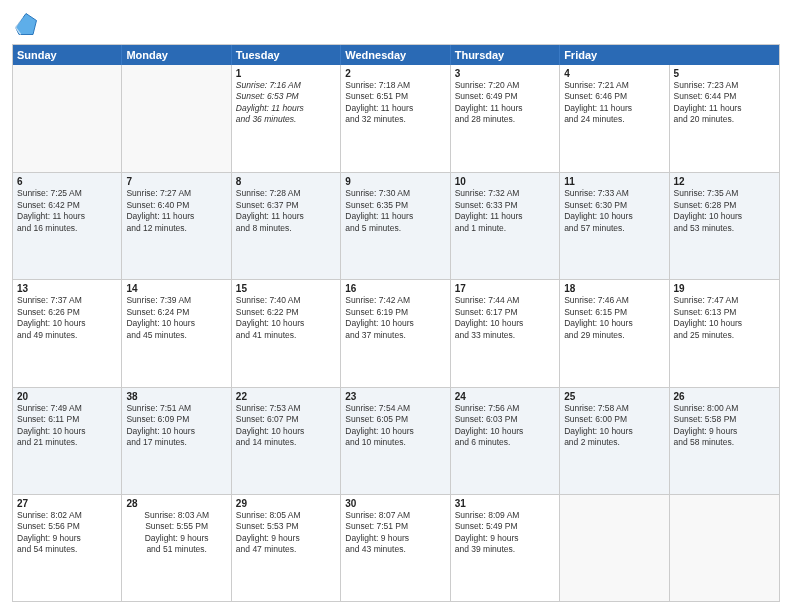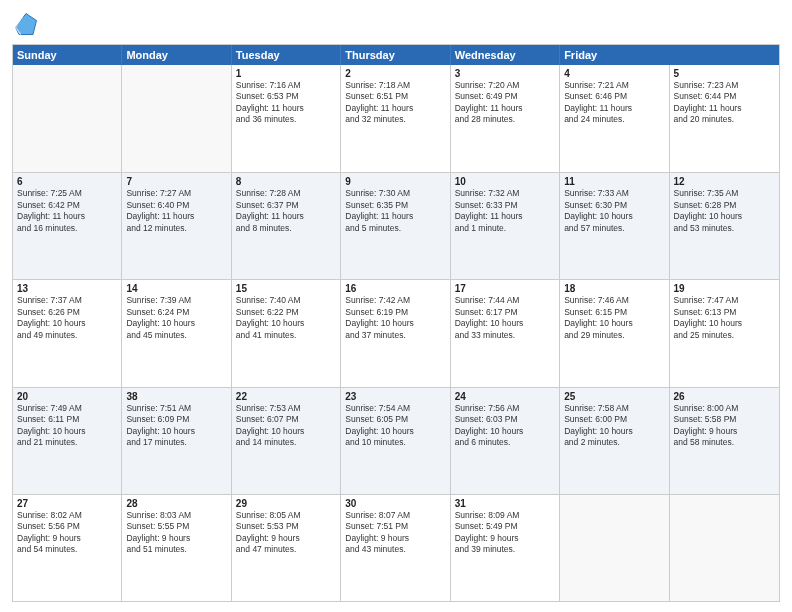--- a/index.html
+++ b/index.html
@@ -135,31 +135,31 @@
       <div class="month-title"></div>
       <div class="subtitle"></div>
     </div>
   </div>
 
   <div class="calendar">
     <div class="cal-header">
     <div class="cal-header-cell">Sunday</div>
         <div class="cal-header-cell">Monday</div>
         <div class="cal-header-cell">Tuesday</div>
+        <div class="cal-header-cell">Wednesday</div>
         <div class="cal-header-cell">Thursday</div>
-        <div class="cal-header-cell">Wednesday</div>
         <div class="cal-header-cell">Friday</div>
       </div>
     <div class="cal-body">
     <div class="cal-week">
           <div class="cal-cell empty"></div>
           <div class="cal-cell empty"></div>
           <div class="cal-cell">
             <span class="day-num">1</span>
-            <div class="cell-text" style="white-space: pre-line;">Sunrise: 7:16 AM
+            <div class="cell-text" style="white-space: pre-line; font-style: italic;">Sunrise: 7:16 AM
 Sunset: 6:53 PM
 Daylight: 11 hours
 and 36 minutes.</div>
           </div>
           <div class="cal-cell">
             <span class="day-num">2</span>
             <div class="cell-text" style="white-space: pre-line;">Sunrise: 7:18 AM
 Sunset: 6:51 PM
 Daylight: 11 hours
 and 32 minutes.</div>
@@ -342,21 +342,21 @@
         <div class="cal-week">
           <div class="cal-cell">
             <span class="day-num">27</span>
             <div class="cell-text" style="white-space: pre-line;">Sunrise: 8:02 AM
 Sunset: 5:56 PM
 Daylight: 9 hours
 and 54 minutes.</div>
           </div>
           <div class="cal-cell">
             <span class="day-num">28</span>
-            <div class="cell-text" style="white-space: pre-line;">Sunrise: 8:03 AM
+            <div class="cell-text" style="white-space: pre-line; text-align: center;">Sunrise: 8:03 AM
 Sunset: 5:55 PM
 Daylight: 9 hours
 and 51 minutes.</div>
           </div>
           <div class="cal-cell">
             <span class="day-num">29</span>
             <div class="cell-text" style="white-space: pre-line;">Sunrise: 8:05 AM
 Sunset: 5:53 PM
 Daylight: 9 hours
 and 47 minutes.</div>

